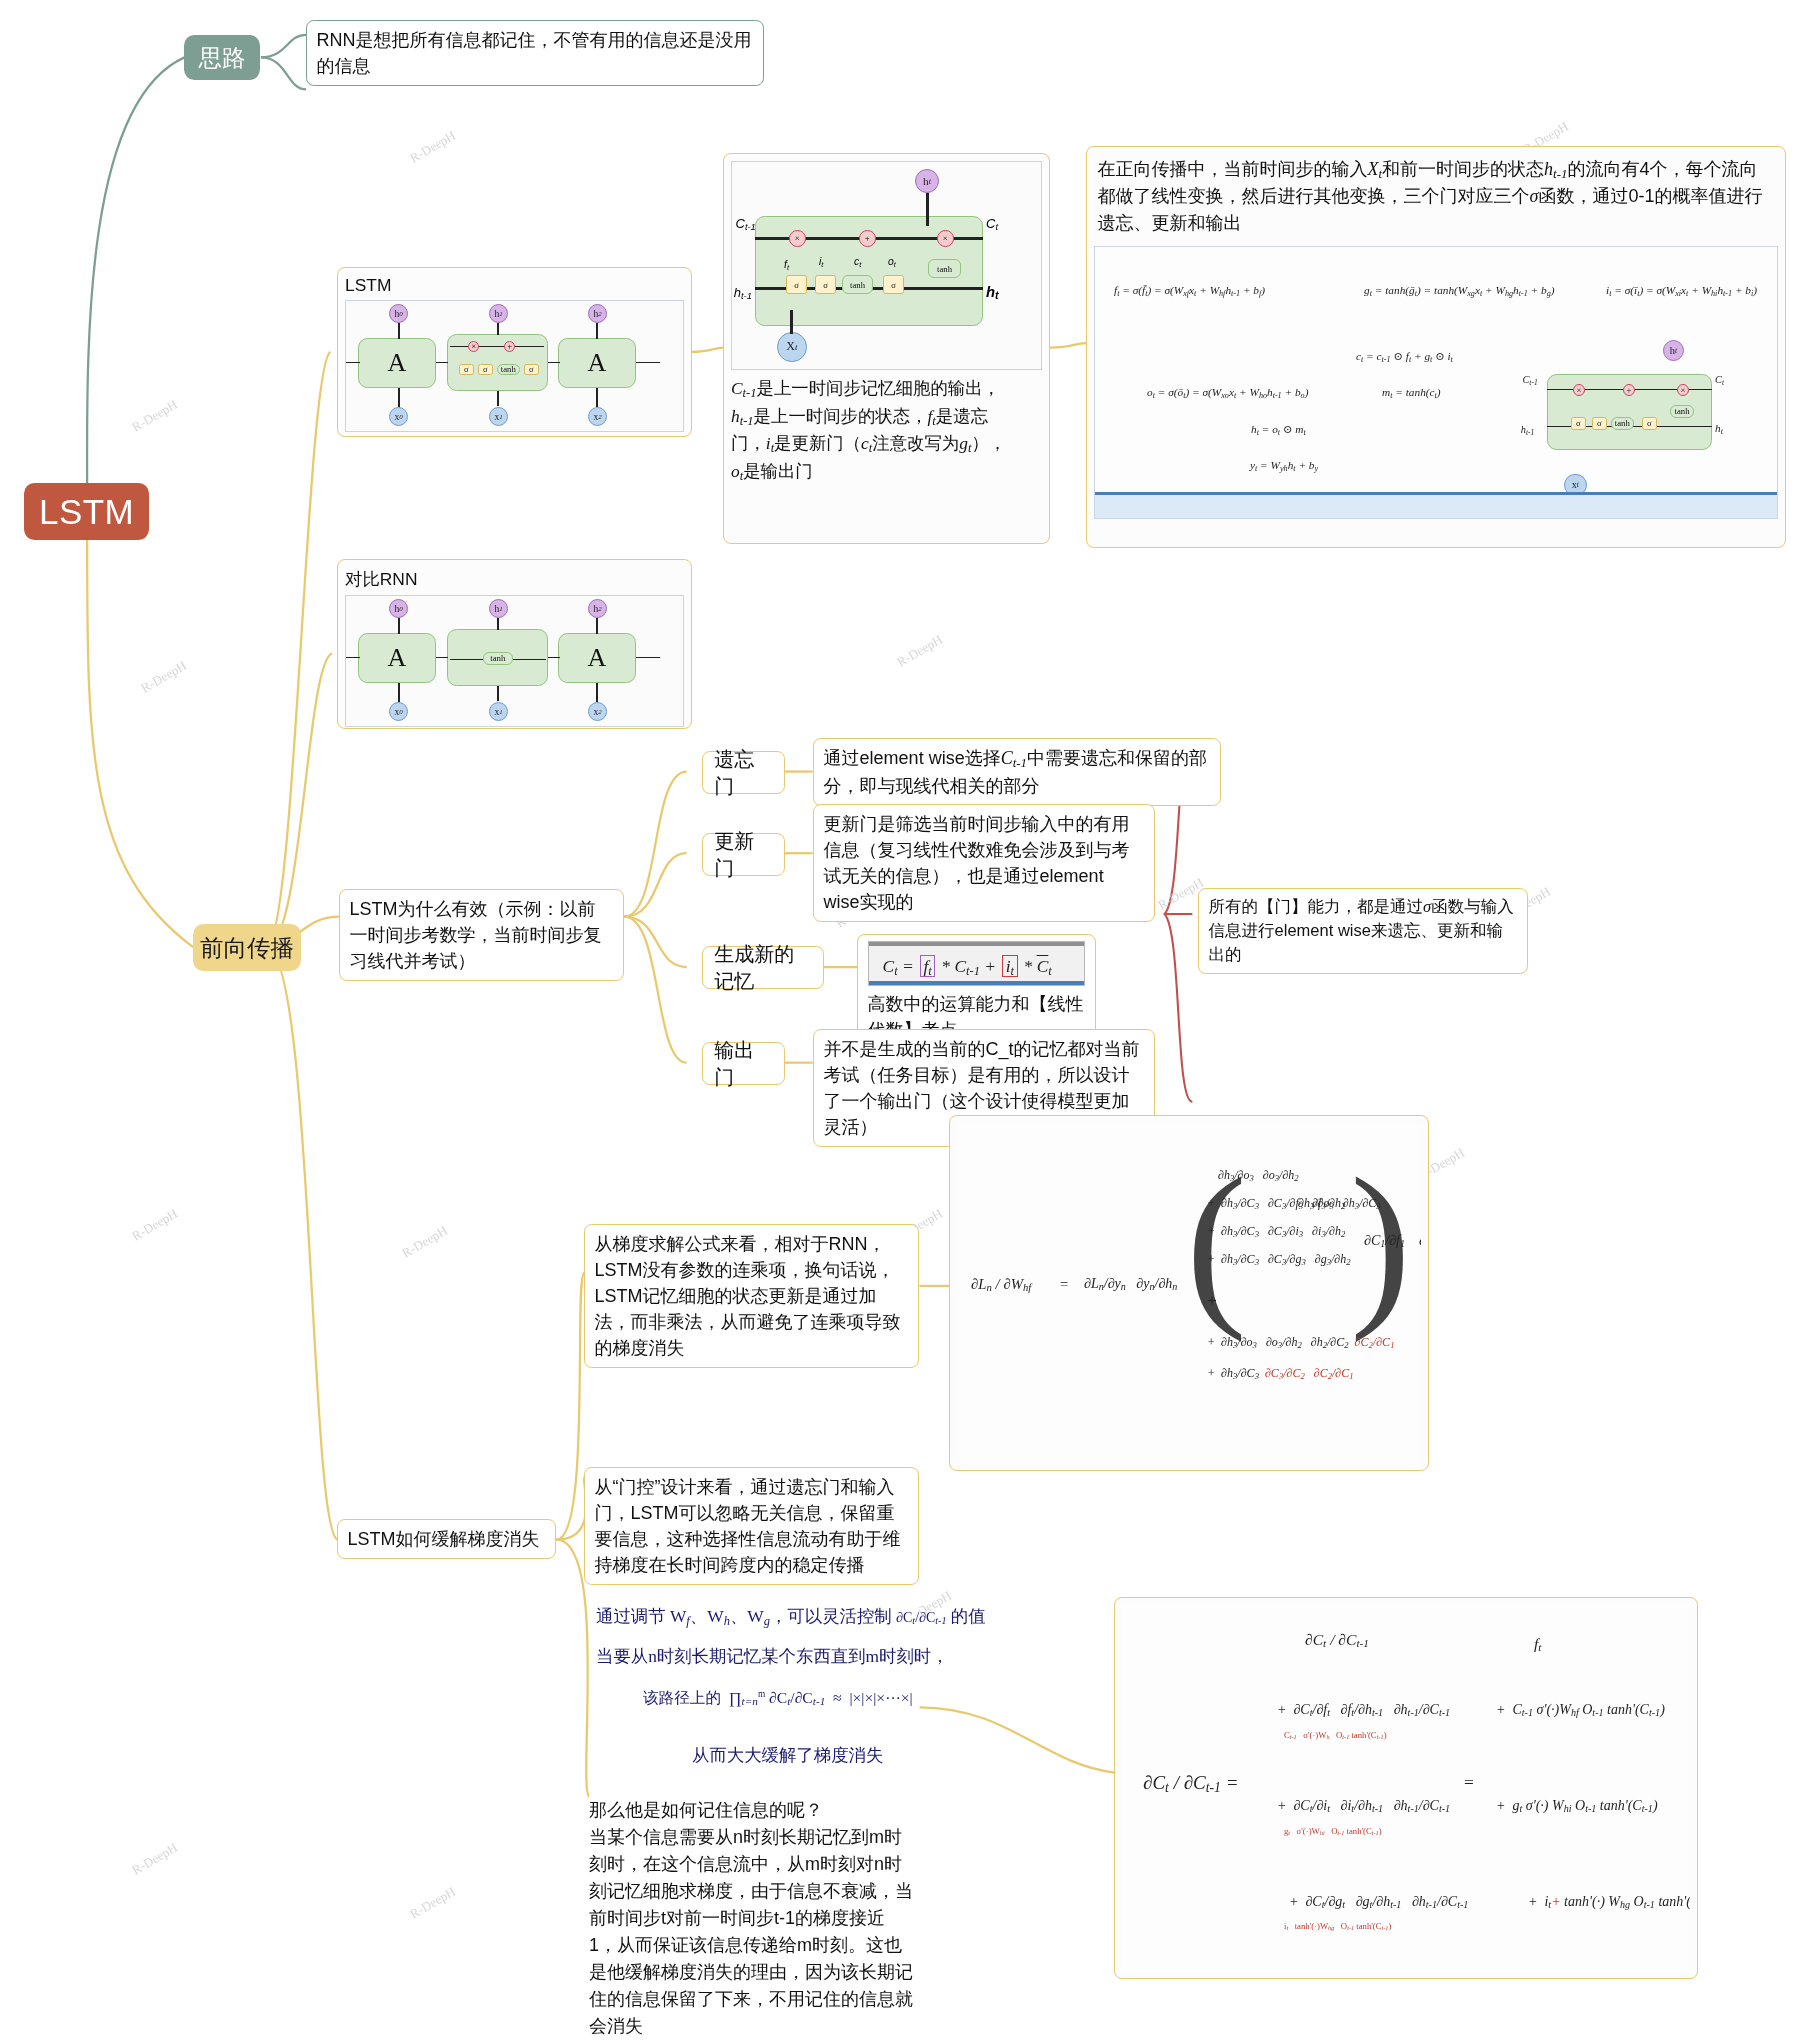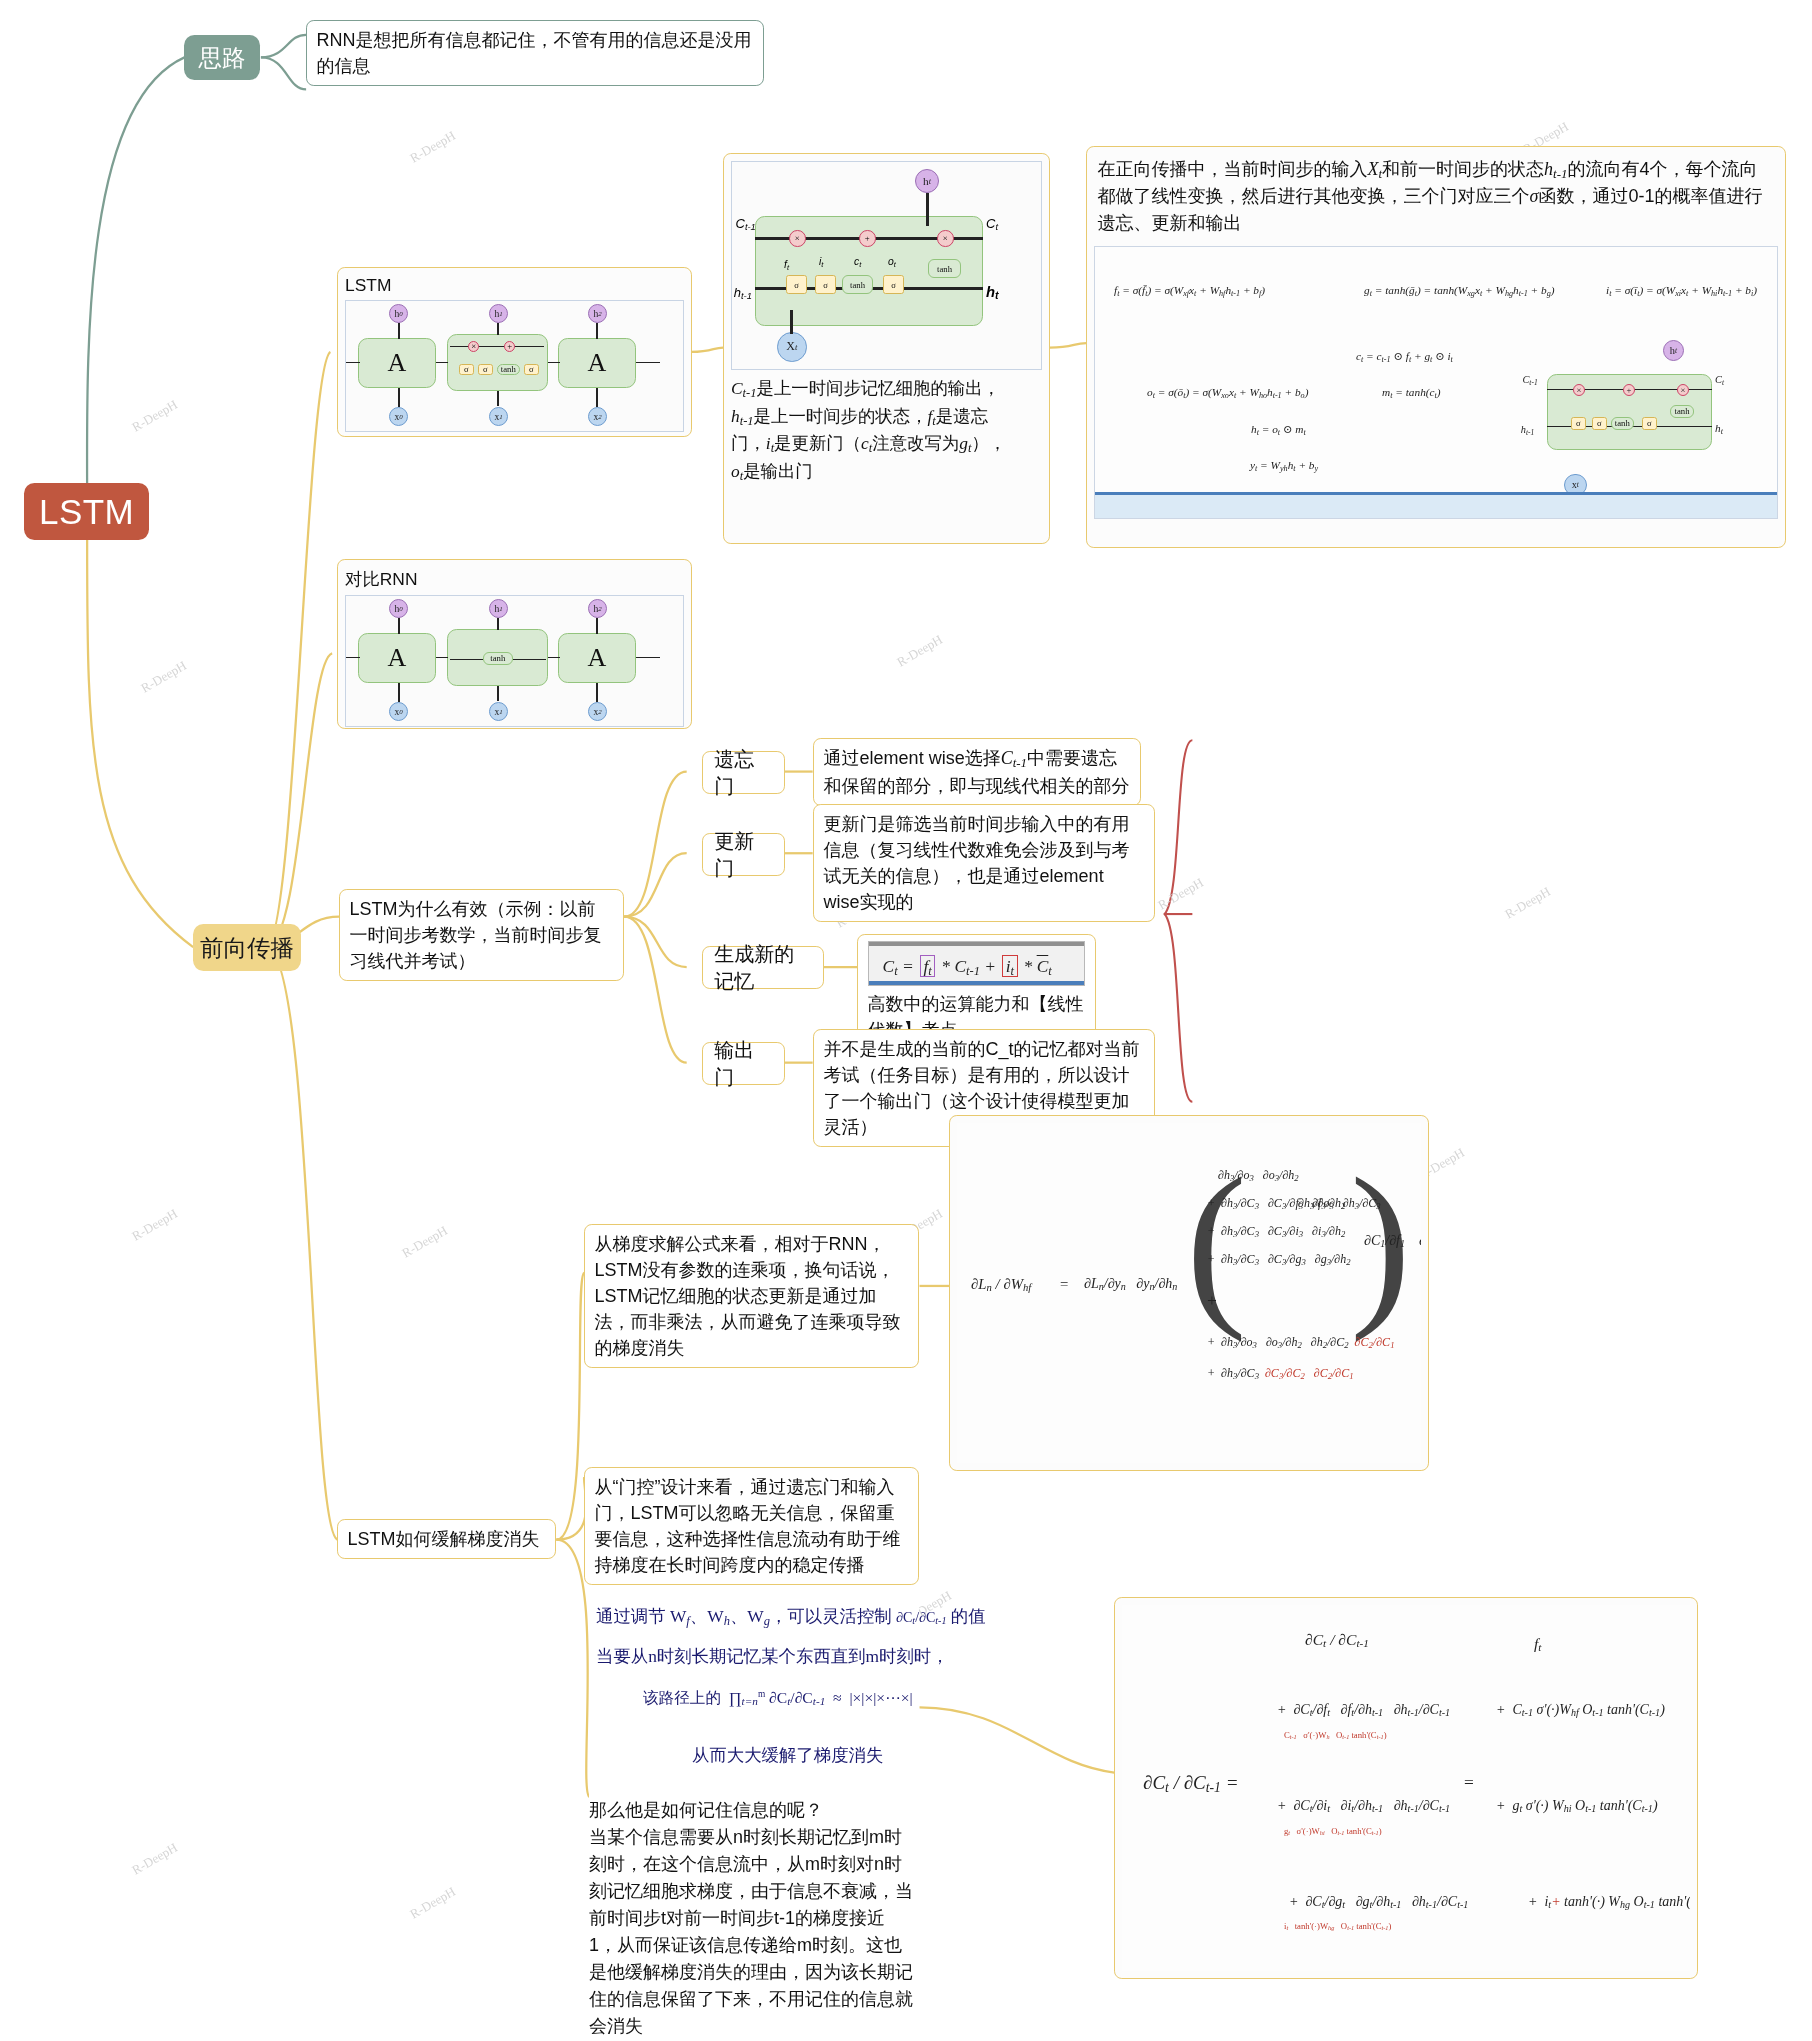--- a/index.html
+++ b/index.html
@@ -369,21 +369,21 @@
     </div>
   </div>
 
   <div class="node box-yellow" style="left:339px;top:889px;width:285px;">
     <span>LSTM为什么有效（示例：以前一时间步考数学，当前时间步复习线代并考试）</span>
   </div>
 
   <div class="node pill-yellow" style="left:702px;top:751px;width:83px;height:43px;">
     <span>遗忘门</span>
   </div>
-  <div class="node box-yellow" style="left:813px;top:738px;width:328px;">
+  <div class="node box-yellow" style="left:813px;top:738px;width:408px;">
     通过element wise选择<span class="mono">C<span class="sub">t-1</span></span>中需要遗忘和保留的部分，即与现线代相关的部分
   </div>
 
   <div class="node pill-yellow" style="left:702px;top:833px;width:83px;height:43px;">
     <span>更新门</span>
   </div>
   <div class="node box-yellow" style="left:813px;top:804px;width:342px;">
     <span>更新门是筛选当前时间步输入中的有用信息（复习线性代数难免会涉及到与考试无关的信息），也是通过element wise实现的</span>
   </div>
 
@@ -405,20 +405,23 @@
     <div style="padding-top:5.2px;">高数中的运算能力和【线性代数】考点</div>
   </div>
 
   <div class="node pill-yellow" style="left:702px;top:1042px;width:83px;height:43px;">
     <span>输出门</span>
   </div>
   <div class="node box-yellow" style="left:813px;top:1029px;width:342px;">
     <span>并不是生成的当前的C_t的记忆都对当前考试（任务目标）是有用的，所以设计了一个输出门（这个设计使得模型更加灵活）</span>
   </div>
 
+  <div class="node box-yellow" style="left:1198px;top:888px;width:330px;font-size:16.5px;">
+    所有的【门】能力，都是通过<span class="mono">σ</span>函数与输入信息进行element wise来遗忘、更新和输出的
+  </div>
 
   <div class="node box-yellow" style="left:337px;top:1519px;width:219px;">
     <span>LSTM如何缓解梯度消失</span>
   </div>
 
   <div class="node box-yellow" style="left:584px;top:1467px;width:335px;">
     <span>从“门控”设计来看，通过遗忘门和输入门，LSTM可以忽略无关信息，保留重要信息，这种选择性信息流动有助于维持梯度在长时间跨度内的稳定传播</span>
   </div>
 
   <div class="node box-yellow" style="left:584px;top:1224px;width:335px;">

